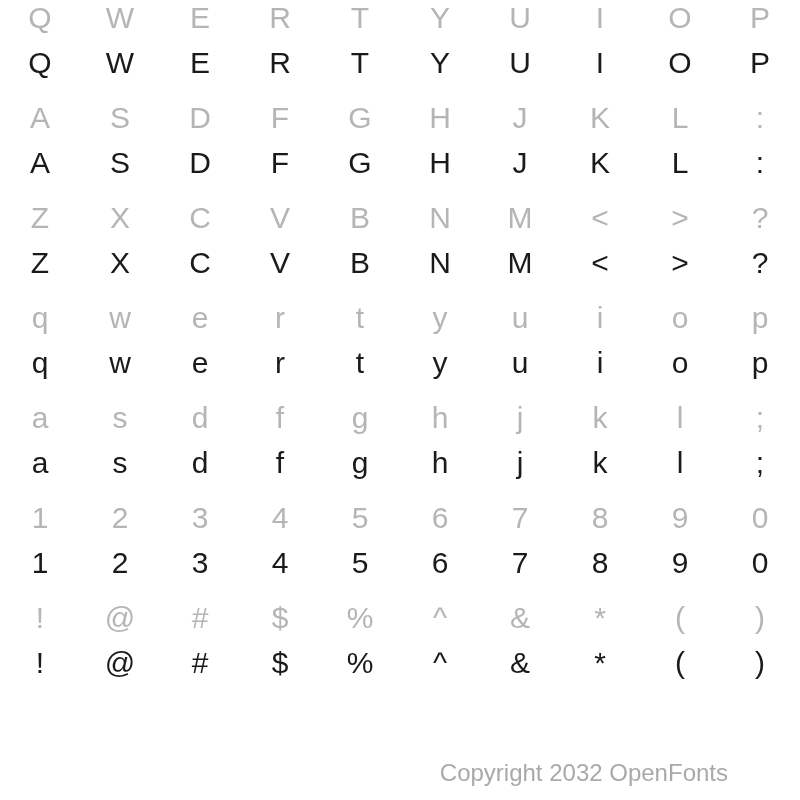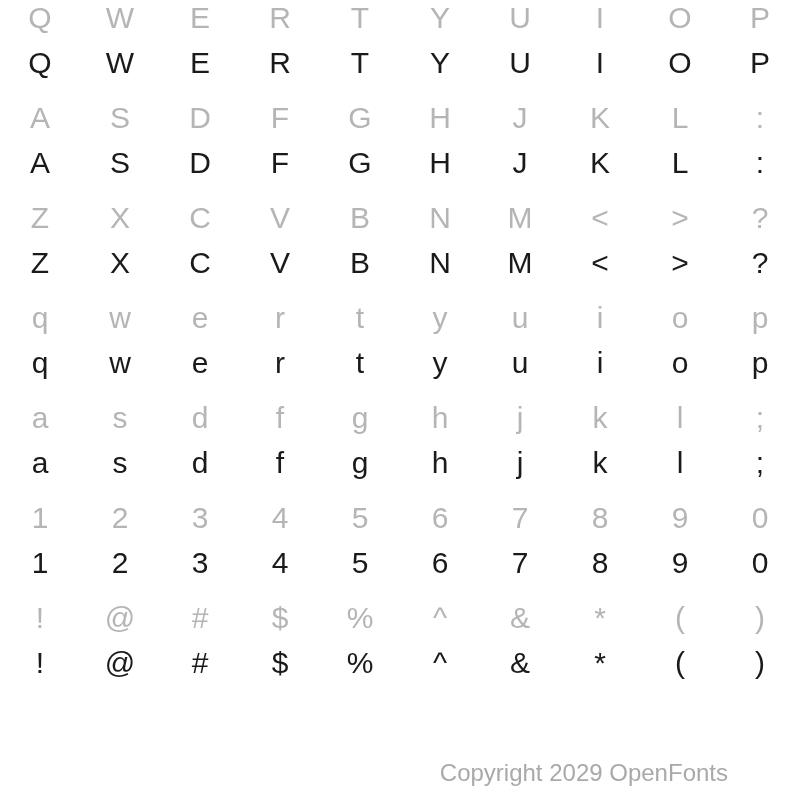--- a/index.html
+++ b/index.html
@@ -215,13 +215,13 @@
       <span class="cell">$</span>
       <span class="cell">%</span>
       <span class="cell">^</span>
       <span class="cell">&amp;</span>
       <span class="cell">*</span>
       <span class="cell">(</span>
       <span class="cell">)</span>
     </div>
   </div>
 
-<div class="footer">Copyright 2029 OpenFonts</div>
+<div class="footer">Copyright 2032 OpenFonts</div>
 
 </body></html>

